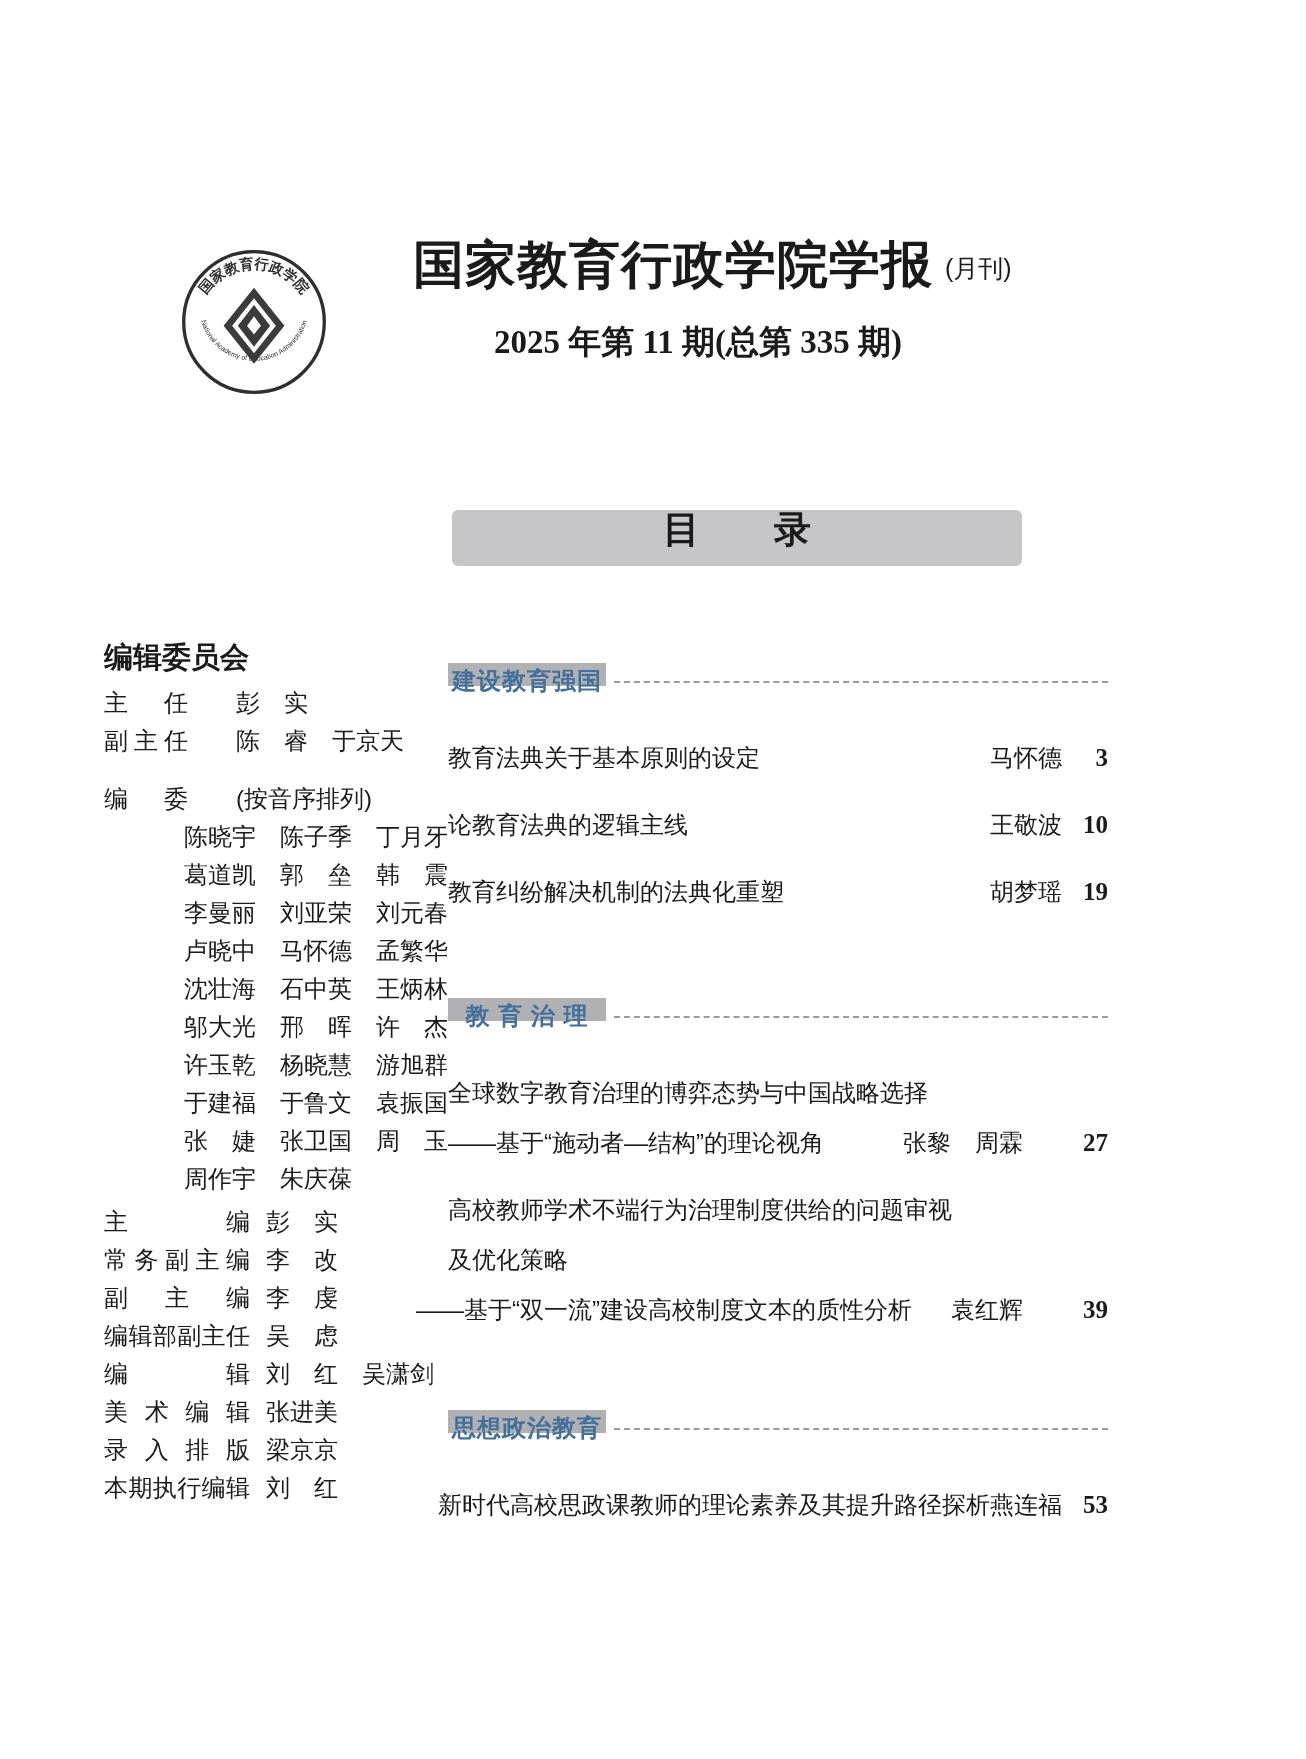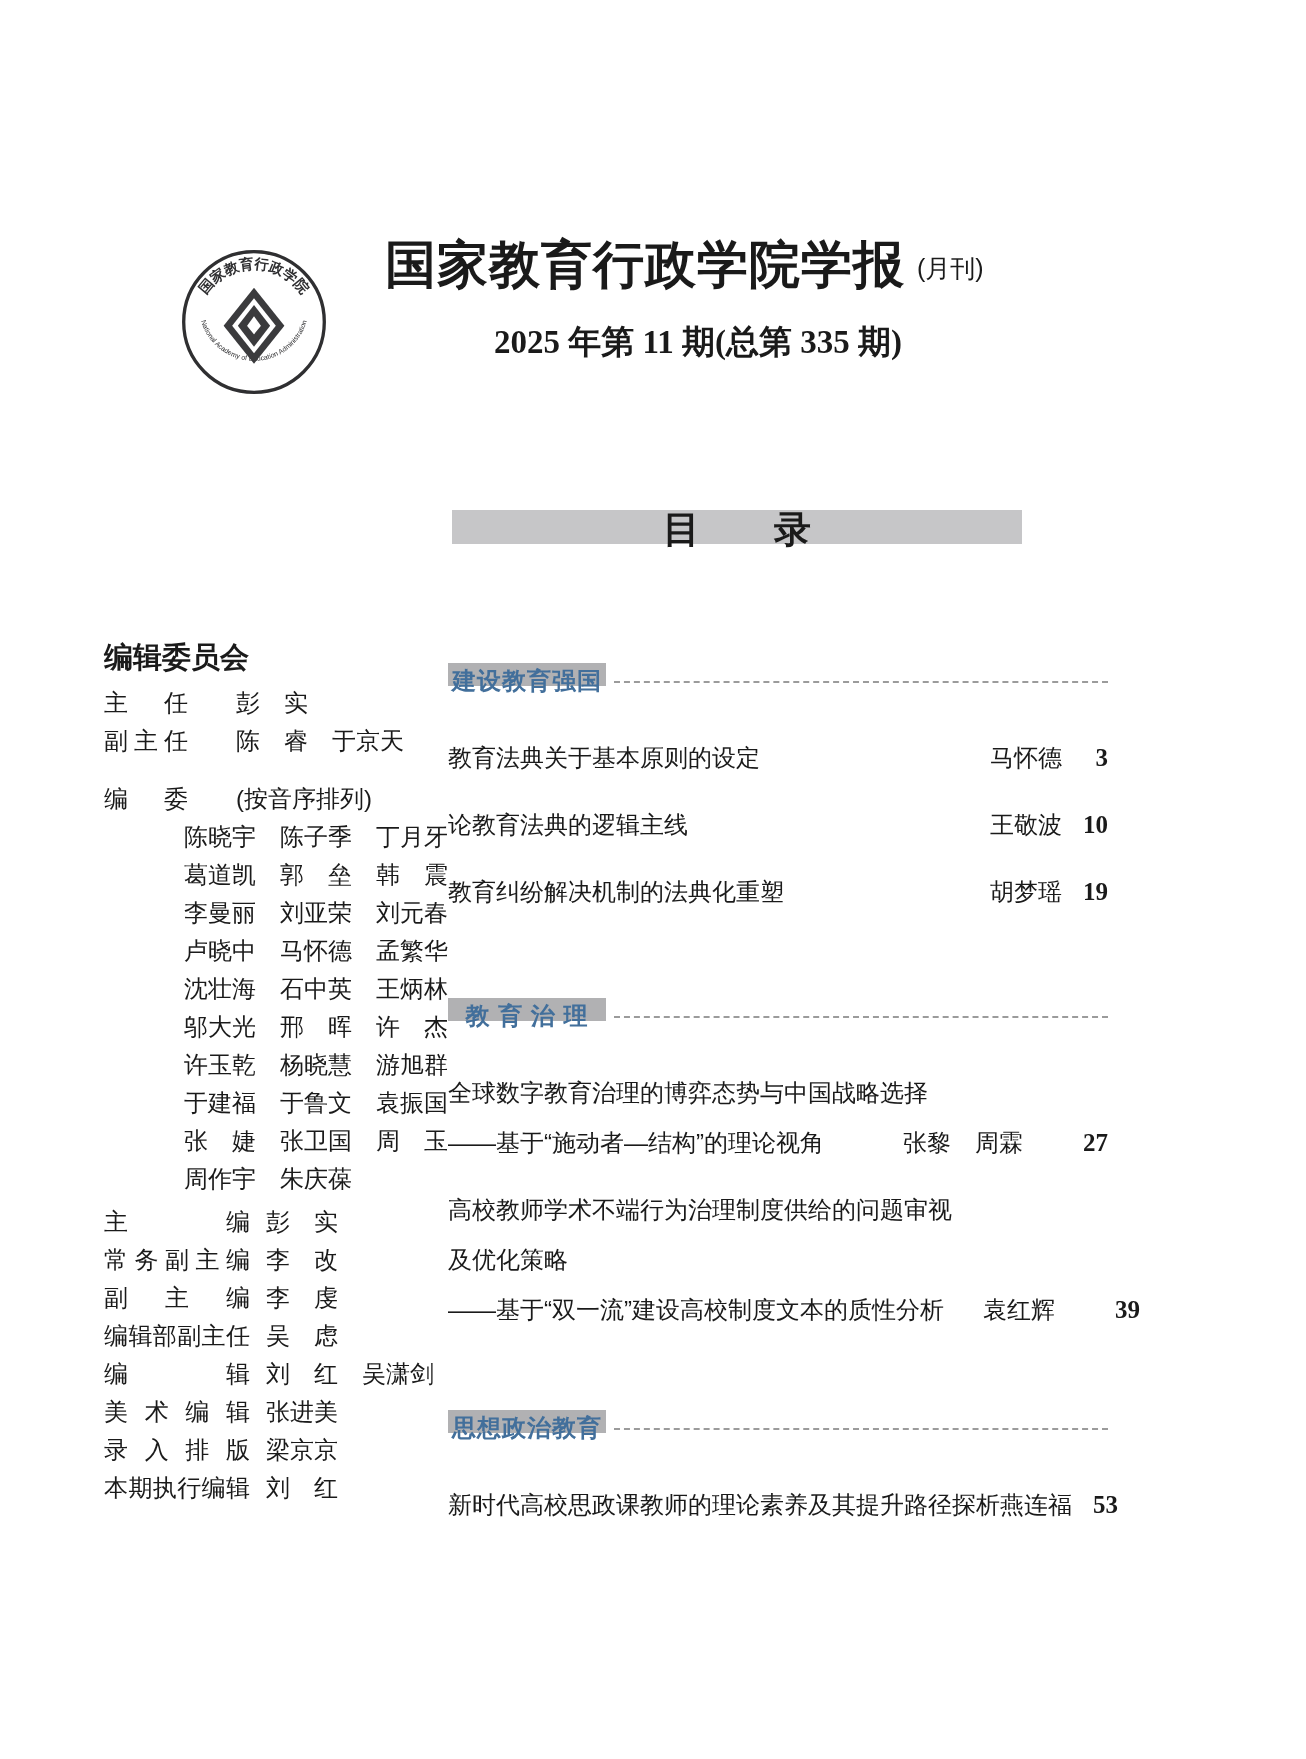--- a/index.html
+++ b/index.html
@@ -6,29 +6,29 @@
   body{
     width:1306px;height:1759px;position:relative;overflow:hidden;
     font-family:"Liberation Sans","DejaVu Sans",sans-serif;color:#1a1a1a;
     --badge-bg:#b1b1b3; --badge-text:#426f9b; --toc-bar-bg:#c6c6c8;
   }
   .page{position:absolute;inset:0;background:#fff;}
 
   
   .logo{position:absolute;left:176px;top:246px;width:156px;height:152px;}
   .logo svg{width:100%;height:100%;}
-  .mast-title{position:absolute;left:385px;top:234px;display:flex;align-items:flex-start;white-space:nowrap;}
+  .mast-title{position:absolute;left:413px;top:234px;display:flex;align-items:flex-start;white-space:nowrap;}
   .mast-title .t{font-size:51px;font-weight:bold;letter-spacing:1px;line-height:62px;}
   .mast-title .suffix{font-size:25px;margin-left:12px;margin-top:18px;font-weight:500;}
   .issue{position:absolute;left:408px;top:320px;width:580px;text-align:center;
          font-family:"Liberation Serif","DejaVu Serif",serif;font-weight:bold;font-size:33px;white-space:nowrap;}
 
   
-  .toc-bar{position:absolute;left:452px;top:510px;width:570px;height:34px;background:var(--toc-bar-bg);
-           text-align:center;font-size:37px;font-weight:bold;line-height:40px;}
+  .toc-bar{position:absolute;left:452px;top:510px;width:570px;height:56px;background:var(--toc-bar-bg);
+           text-align:center;font-size:37px;font-weight:bold;line-height:40px;border-radius:6px;}
 
   
   .board{position:absolute;left:104px;top:640px;width:330px;}
   .board h2{margin:0 0 10px 0;font-size:29px;line-height:34px;font-weight:bold;}
   .b-row{height:38px;line-height:38px;font-size:24px;display:flex;white-space:nowrap;}
   .role{display:inline-block;text-align:justify;text-align-last:justify;}
   .role-lg{width:146px;}
   .role-sm{width:84px;}
   .b-row .names{display:inline-block;}
   .nm-top{margin-left:48px;}
@@ -42,21 +42,21 @@
   .toc{position:absolute;left:448px;top:650px;width:660px;}
   .section{position:absolute;left:0;width:660px;}
   .badge-row{display:flex;align-items:flex-end;height:36px;}
   .badge{background:var(--badge-bg);color:var(--badge-text);font-weight:bold;font-size:24px;height:23px;
          line-height:36px;text-align:center;min-width:154px;padding:0 2px;letter-spacing:1px;white-space:nowrap;}
   .dash{flex:1;border-bottom:2px dashed #9b9b9b;margin:0 0 3px 8px;height:0;}
   .articles{margin-top:56px;}
   .article + .article{margin-top:35px;}
   .a-line{min-height:32px;line-height:32px;font-size:24px;}
   .a-line + .a-line{margin-top:18px;gap:39px;}
-  .a-last{display:flex;align-items:baseline;}
+  .a-last{display:flex;align-items:baseline;justify-content:flex-end;}
   .a-title{flex:1;white-space:nowrap;}
   .a-authors{margin-right:12px;white-space:nowrap;}
   .a-page{min-width:34px;text-align:right;font-family:"Liberation Serif","DejaVu Serif",serif;
           font-weight:bold;font-size:25px;}
 </style>
 </head>
 <body style="--badge-bg: #b1b1b3; --badge-text: #426f9b; --toc-bar-bg: #c6c6c8;">
 
 <div class="page">
 

